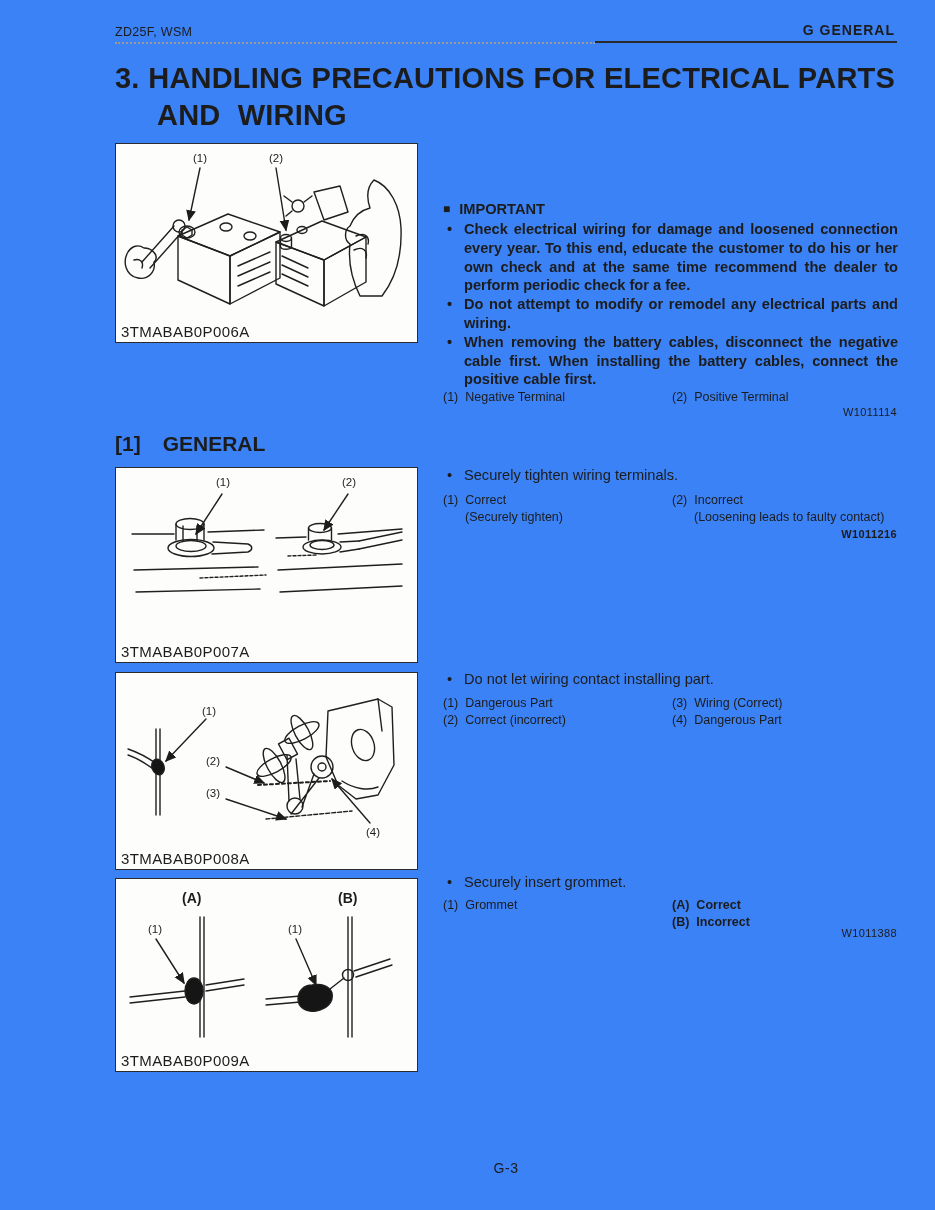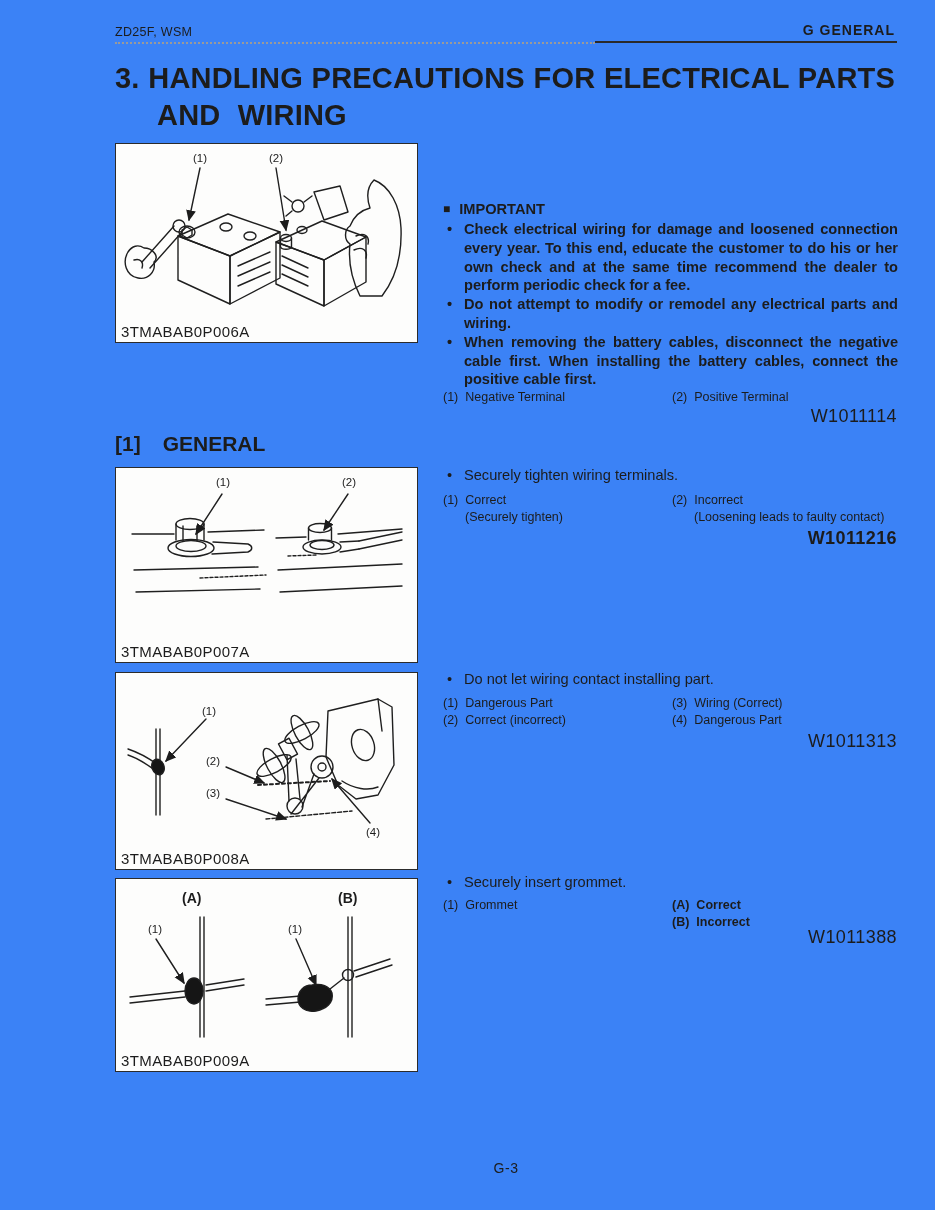--- a/index.html
+++ b/index.html
@@ -37,21 +37,21 @@
   .blist { top:220px; font-size:14.6px; line-height:18.8px; font-weight:bold; }
   .blist .li { position:relative; padding-left:21px; text-align:justify; }
   .blist .dot, .item-bullet .dot { position:absolute; left:4px; top:0; }
 
   .legend { font-size:12.5px; line-height:16.5px; }
   .legend .lrow { position:absolute; white-space:nowrap; }
   .legend .num { display:inline-block; margin-right:7px; }
   .legend .sub { padding-left:22px; }
   .legend .bold { font-weight:bold; }
 
-  .refcode { left:443px; width:454px; text-align:right; font-size:18px; letter-spacing:.4px; }
+  .refcode { left:443px; width:454px; text-align:right; font-size:11px; letter-spacing:.4px; }
 
   .sec-head { top:432px; left:115px; font-size:21px; font-weight:bold; }
   .sec-head .idx { margin-right:22px; }
 
   .item-bullet { left:443px; width:455px; font-size:14.6px; position:absolute; padding-left:21px; }
 
   .footer { top:1160px; left:115px; width:782px; text-align:center; font-size:14px; letter-spacing:.5px; }
 </style>
 </head>
 <body>
@@ -274,21 +274,20 @@
   <div class="legend">
     <div class="lrow abs" style="top:695px; left:443px;">
       <div><span class="num">(1)</span><span>Dangerous Part</span></div>
       <div><span class="num">(2)</span><span>Correct (incorrect)</span></div>
     </div>
     <div class="lrow abs" style="top:695px; left:672px;">
       <div><span class="num">(3)</span><span>Wiring (Correct)</span></div>
       <div><span class="num">(4)</span><span>Dangerous Part</span></div>
     </div>
   </div>
-  <div class="abs refcode" style="top:731px;">W1011313</div>
 
   <div class="fig" style="top:878px; height:192px;">
     <svg width="298" height="166" viewBox="0 0 298 166">
       <defs>
         <marker id="ah4" markerWidth="9" markerHeight="8" refX="7" refY="3.5" orient="auto">
           <path d="M0,0 L8,3.5 L0,7 Z" fill="#1c1c1c"></path>
         </marker>
       </defs>
       <g stroke="#1f1f1f" stroke-width="1.4" fill="none" stroke-linecap="round" stroke-linejoin="round">
 

